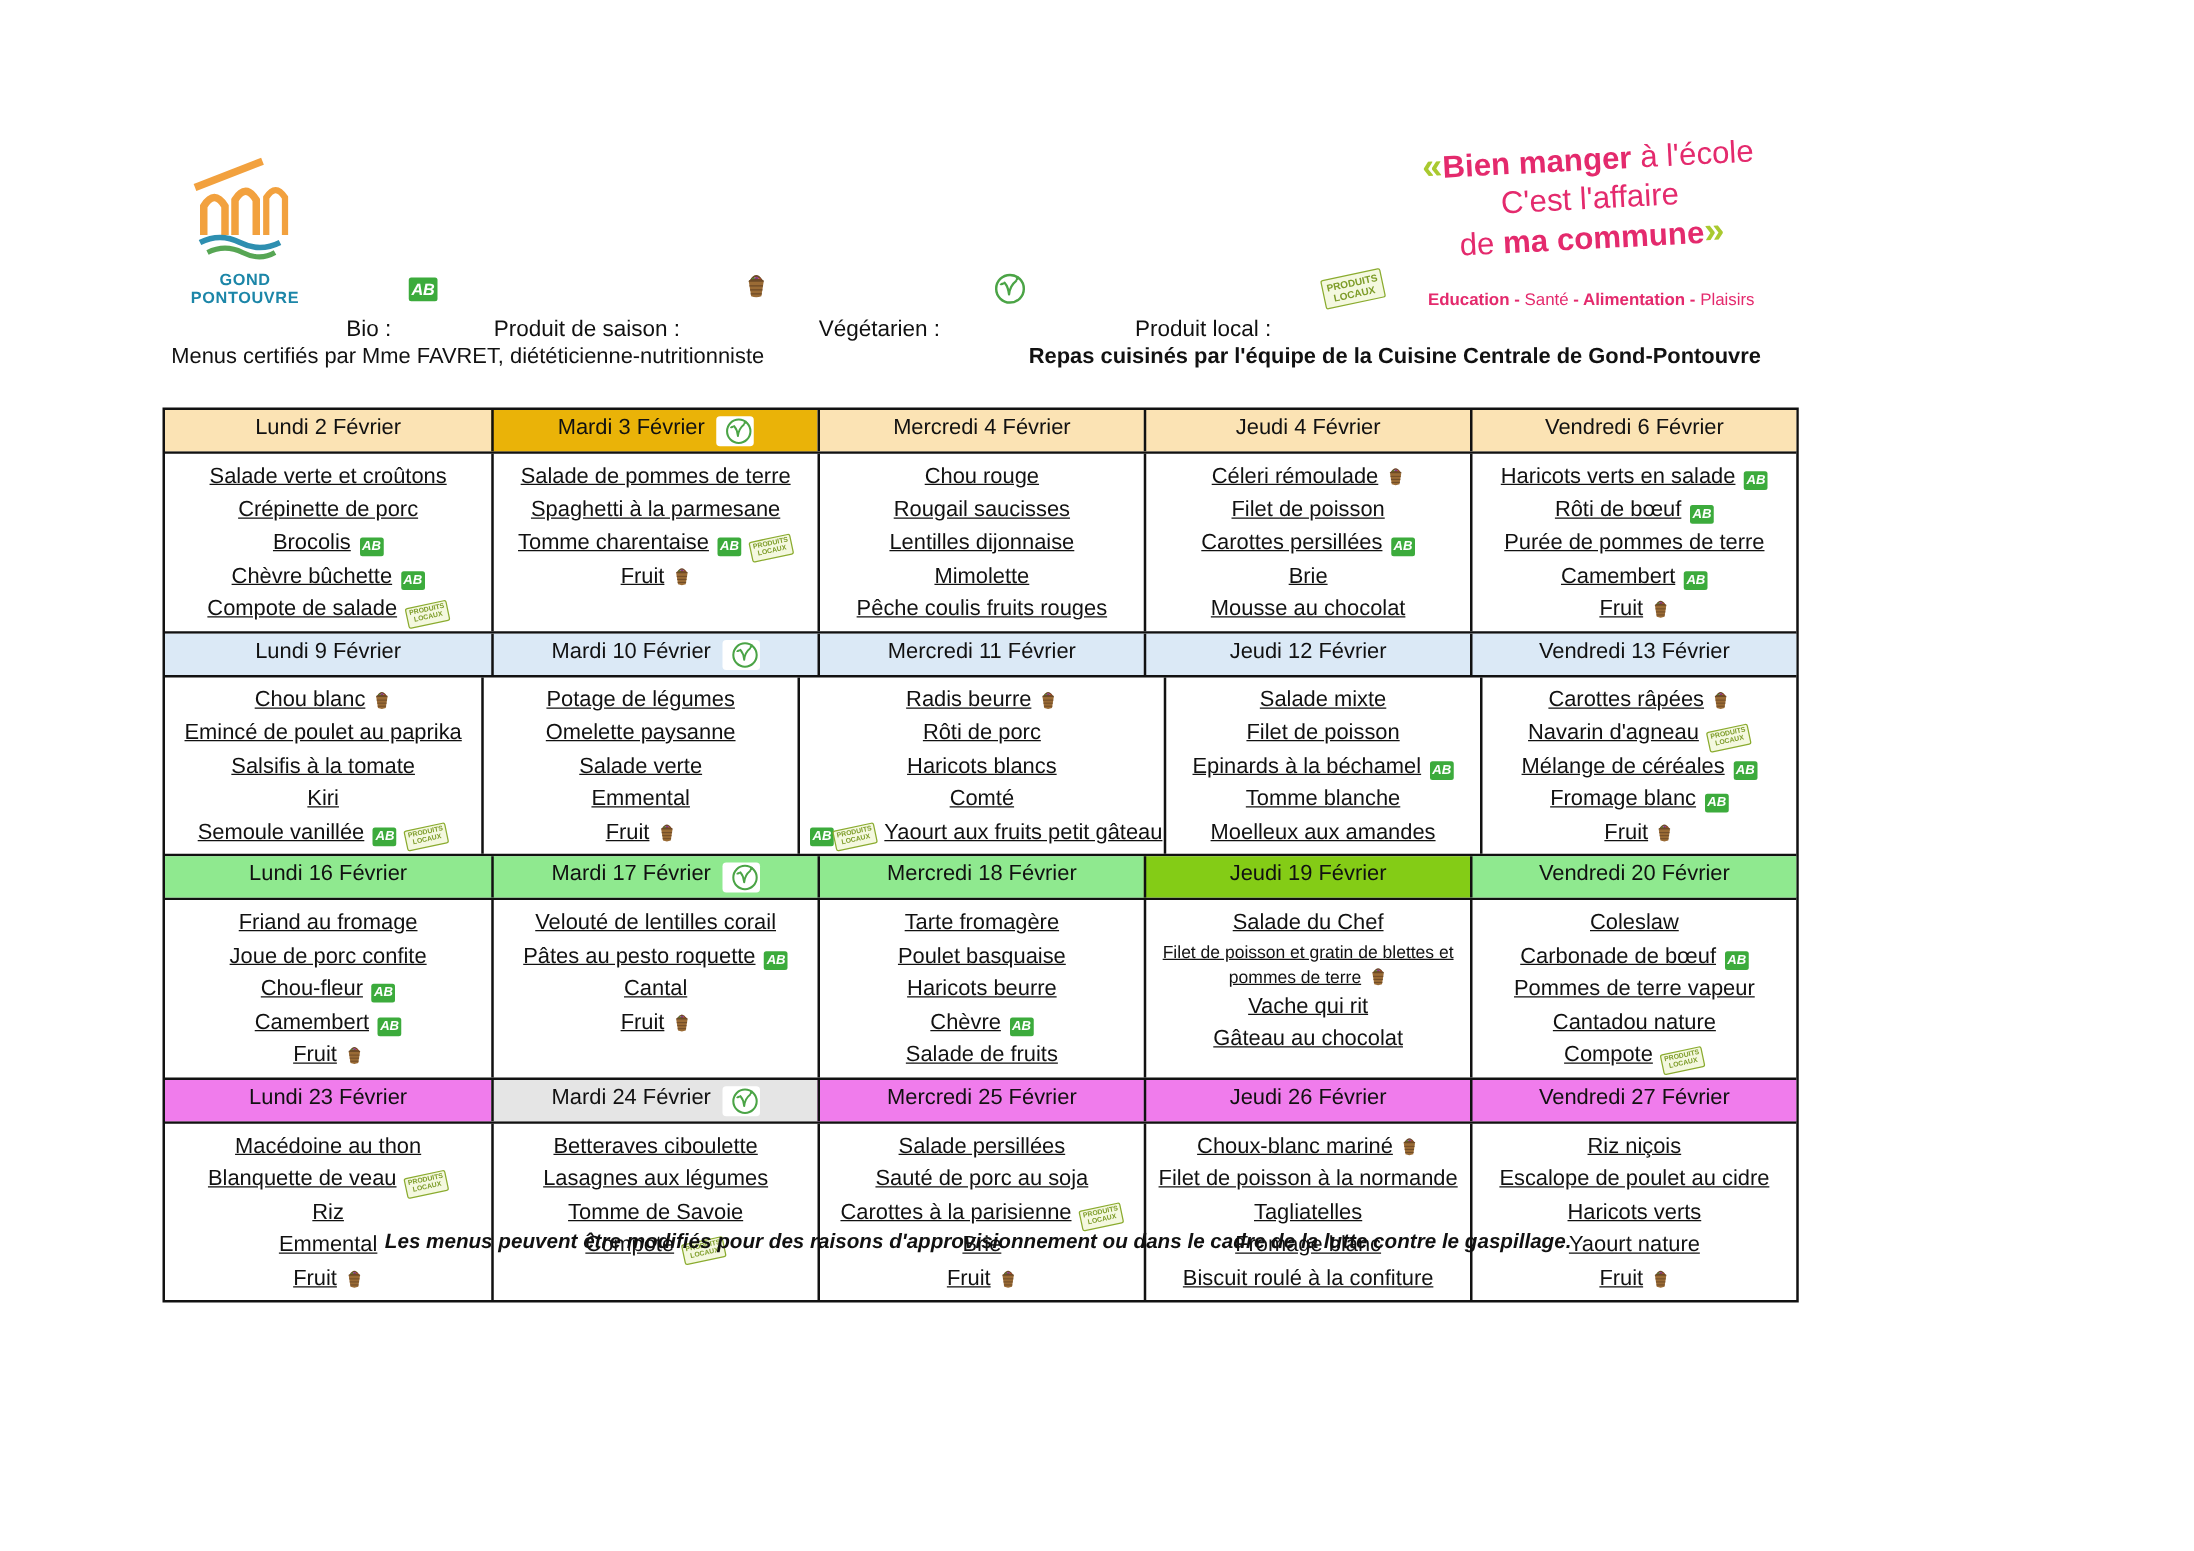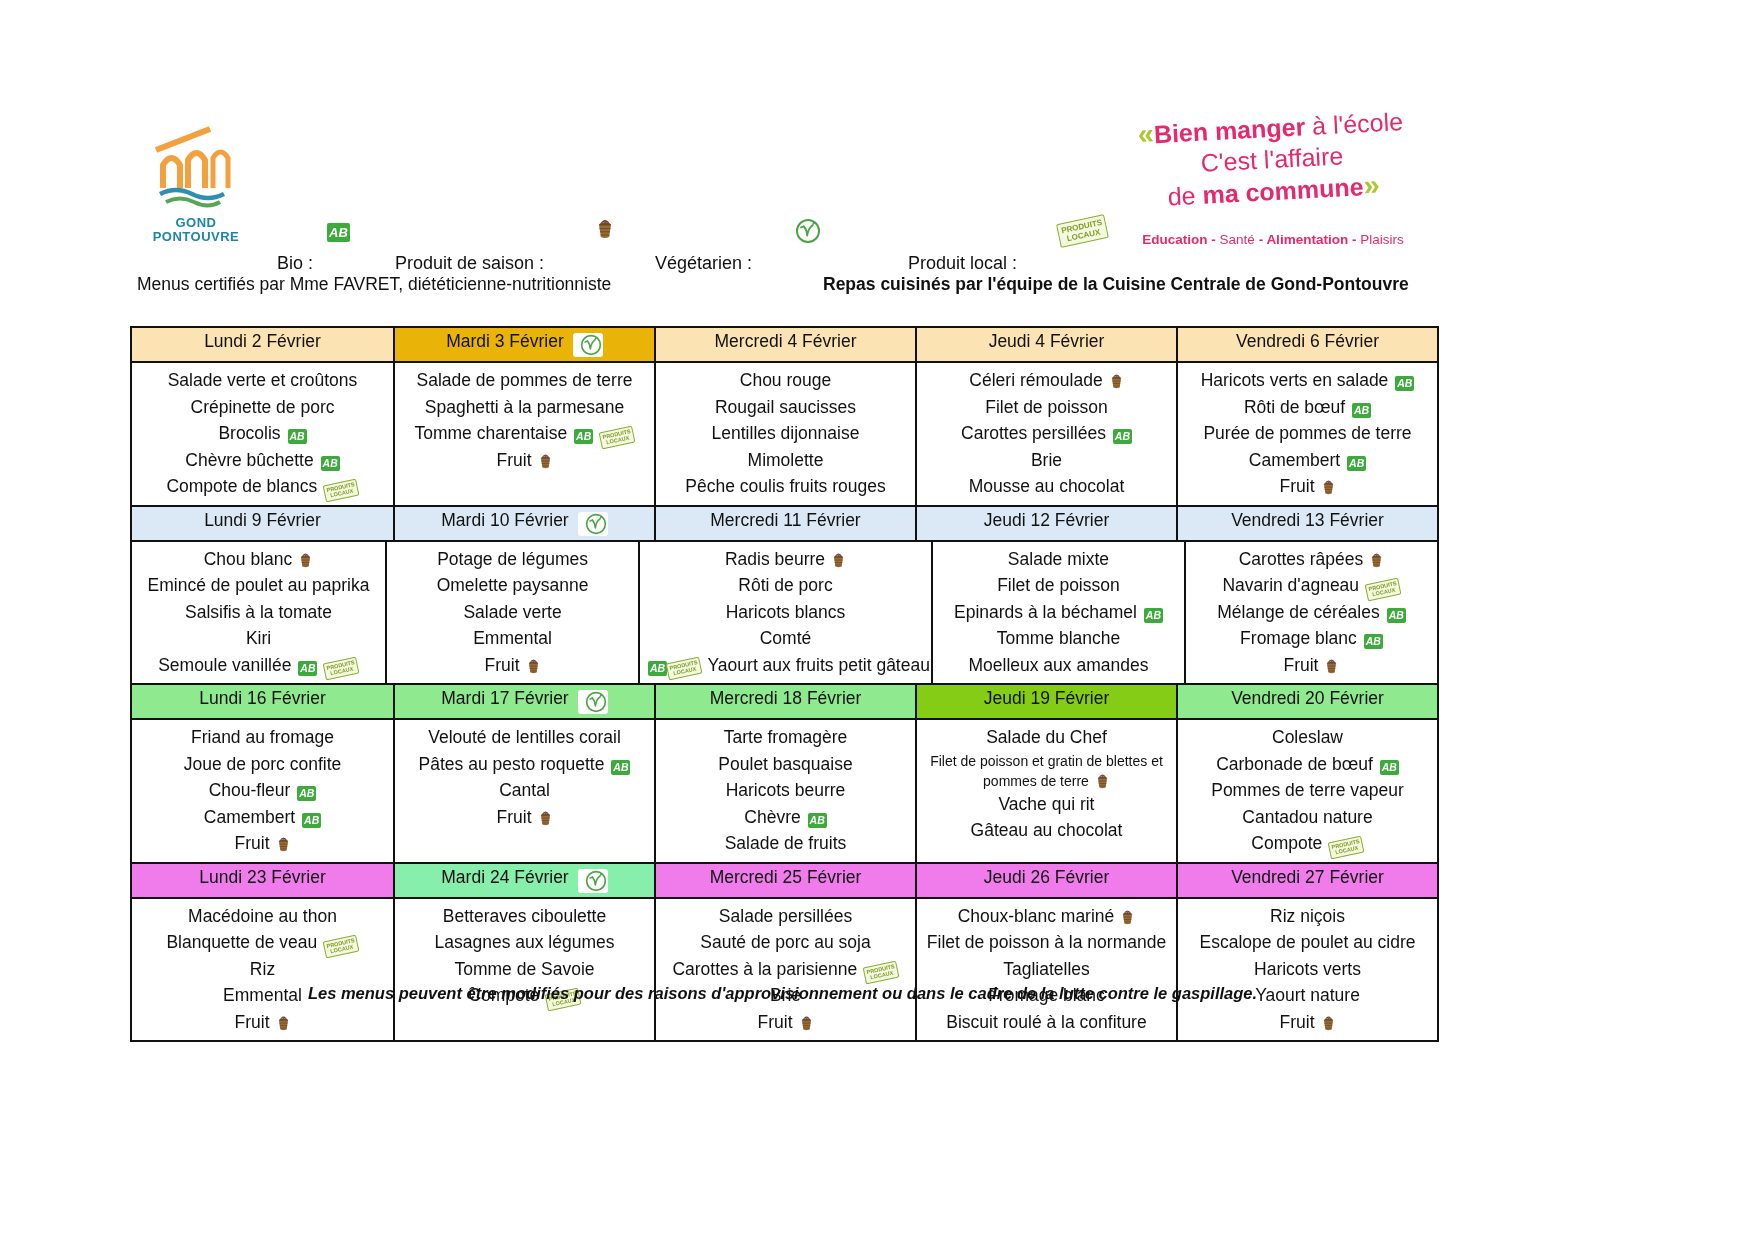--- a/index.html
+++ b/index.html
@@ -45,21 +45,21 @@
   .ic-local.before{margin-left:0;margin-right:6px;}
   .veg-box{background:#fff;border-radius:3px;display:inline-block;line-height:0;padding:1px;margin-left:9px;vertical-align:-6px;}
 
   
   .menu-table{position:absolute;left:130px;top:326px;width:1305px;border:2px solid #111;}
   .week-header-row{display:grid;grid-template-columns:repeat(5,1fr);border-top:2px solid #111;border-bottom:2px solid #111;}
   .week:first-child .week-header-row{border-top:none;}
   .week-header-cell{text-align:center;font-size:17.5px;padding:3px 0 4px;white-space:nowrap;}
   .week-header-cell + .week-header-cell{border-left:2px solid #111;}
   .week-body-row{display:grid;grid-template-columns:repeat(5,1fr);}
-  .week-body-cell{text-align:center;font-size:17.5px;padding:4px 1px 5px;min-height:131px;}
+  .week-body-cell{text-align:center;font-size:17.5px;padding:4px 1px 5px;min-height:131px;text-decoration:underline;}
   .week-body-cell + .week-body-cell{border-left:2px solid #111;}
   .menu-line{line-height:26.5px;white-space:nowrap;}
   .menu-line.small{font-size:14px;line-height:20px;white-space:normal;}
 
   
   .footer-note{position:absolute;left:130px;top:984px;width:1305px;text-align:center;font-size:16.5px;font-style:italic;font-weight:bold;}
 </style>
 </head>
 <body>
 
@@ -128,21 +128,21 @@
           <div class="week-header-cell" style="background: rgb(251, 227, 180);"><span>Mercredi 4 Février</span></div>
           <div class="week-header-cell" style="background: rgb(251, 227, 180);"><span>Jeudi 4 Février</span></div>
           <div class="week-header-cell" style="background: rgb(251, 227, 180);"><span>Vendredi 6 Février</span></div>
         </div>
         <div class="week-body-row">
           <div class="week-body-cell">
             <div class="menu-line"><span>Salade verte et croûtons</span></div>
             <div class="menu-line"><span>Crépinette de porc</span></div>
             <div class="menu-line"><span>Brocolis</span><span class="ic-ab">AB</span></div>
             <div class="menu-line"><span>Chèvre bûchette</span><span class="ic-ab">AB</span></div>
-            <div class="menu-line"><span>Compote de blancs</span><span class="ic-local">PRODUITS<br>LOCAUX</span></div>
+            <div class="menu-line"><span>Compote de salade</span><span class="ic-local">PRODUITS<br>LOCAUX</span></div>
           </div>
           <div class="week-body-cell">
             <div class="menu-line"><span>Salade de pommes de terre</span></div>
             <div class="menu-line"><span>Spaghetti à la parmesane</span></div>
             <div class="menu-line"><span>Tomme charentaise</span><span class="ic-ab">AB</span><span class="ic-local">PRODUITS<br>LOCAUX</span></div>
             <div class="menu-line"><span>Fruit</span><span class="ic-svg"><svg viewBox="0 0 16 17" width="15" height="16">
                   <path d="M4.5 5.2 Q8 -0.6 11.5 5.2" fill="none" stroke="#6d4a26" stroke-width="1.3"></path>
                   <circle cx="6.2" cy="4.6" r="1.2" fill="#4e8f3a"></circle>
                   <circle cx="8.2" cy="3.9" r="1.2" fill="#8a3b8a"></circle>
                   <circle cx="10.1" cy="4.7" r="1.1" fill="#c2452c"></circle>
@@ -350,21 +350,21 @@
             <div class="menu-line"><span>Carbonade de bœuf</span><span class="ic-ab">AB</span></div>
             <div class="menu-line"><span>Pommes de terre vapeur</span></div>
             <div class="menu-line"><span>Cantadou nature</span></div>
             <div class="menu-line"><span>Compote</span><span class="ic-local">PRODUITS<br>LOCAUX</span></div>
           </div>
         </div>
       </div>
       <div class="week">
         <div class="week-header-row">
           <div class="week-header-cell" style="background: rgb(240, 124, 236);"><span>Lundi 23 Février</span></div>
-          <div class="week-header-cell" style="background: #86efac;"><span>Mardi 24 Février</span><span class="veg-box"><span class="ic-svg"><svg viewBox="0 0 24 24" width="22" height="22">
+          <div class="week-header-cell" style="background: #e5e5e5;"><span>Mardi 24 Février</span><span class="veg-box"><span class="ic-svg"><svg viewBox="0 0 24 24" width="22" height="22">
                   <circle cx="12" cy="12" r="10.2" fill="#ffffff" stroke="#4BA446" stroke-width="1.8"></circle>
                   <path d="M8 7.5 C10 9.8 11 12.8 11.3 16.2 M11.3 16.2 C11.8 11.6 13.5 8.6 16.4 6.4" stroke="#4BA446" stroke-width="1.7" fill="none" stroke-linecap="round"></path>
                   <path d="M8.2 7.6 q-2.6 -1 -4 1.4 q2.8 1.4 4 -1.4" fill="#4BA446"></path>
                   <path d="M16.2 6.5 q2.8 -0.8 2.4 -3.6 q-3 0.4 -2.4 3.6" fill="#4BA446"></path>
                 </svg></span></span></div>
           <div class="week-header-cell" style="background: rgb(240, 124, 236);"><span>Mercredi 25 Février</span></div>
           <div class="week-header-cell" style="background: rgb(240, 124, 236);"><span>Jeudi 26 Février</span></div>
           <div class="week-header-cell" style="background: rgb(240, 124, 236);"><span>Vendredi 27 Février</span></div>
         </div>
         <div class="week-body-row">

